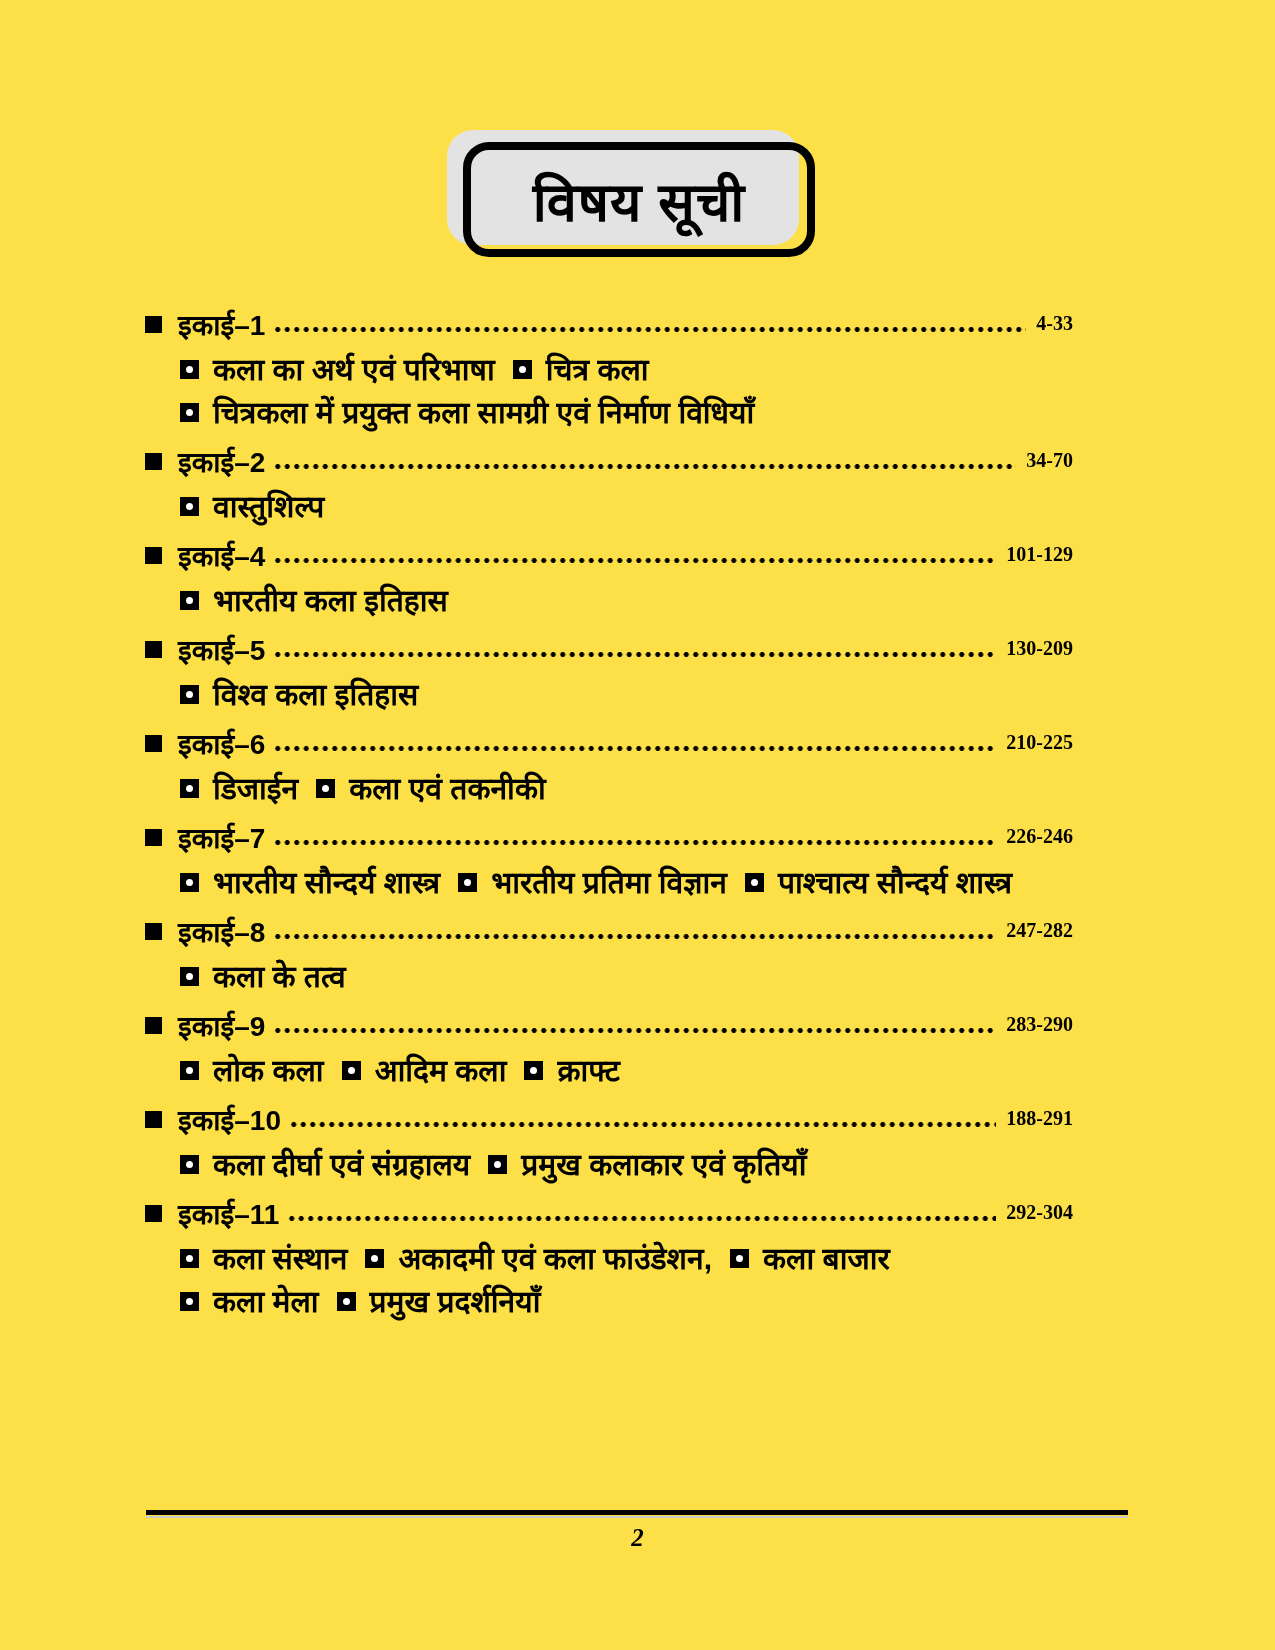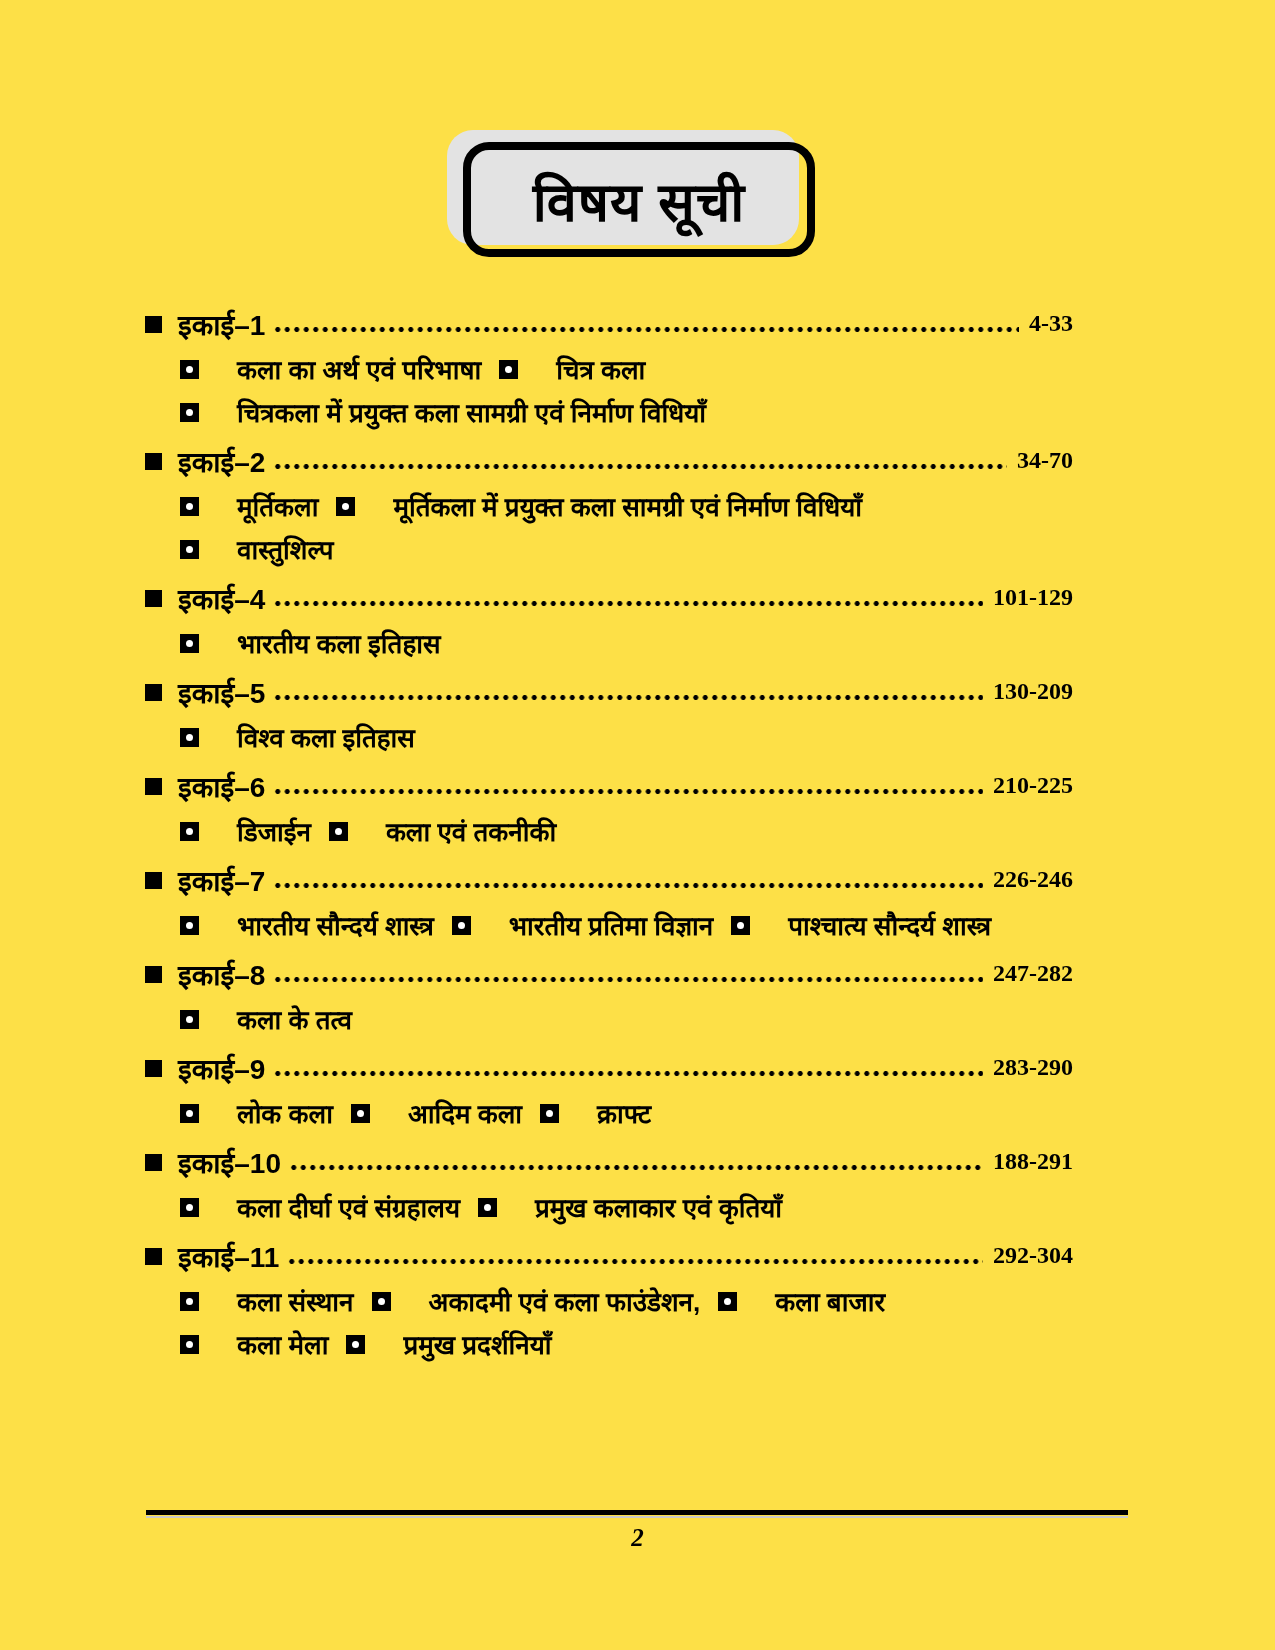--- a/index.html
+++ b/index.html
@@ -14,26 +14,26 @@
   .title-text{font-size:54px;font-weight:bold;letter-spacing:1px;}
   
   .toc{position:absolute;left:145px;top:296px;width:928px;}
   .unit{margin-top:4px;}
   .urow{display:flex;align-items:center;height:47px;}
   .bsq{width:17px;height:17px;background:#000;flex:0 0 17px;margin-right:16px;margin-top:2px;}
   .ulabel{font-size:28px;font-weight:bold;white-space:nowrap;}
   .leader{flex:1 1 auto;height:9px;align-self:center;margin:12px 10px 0 8px;
         background-image:radial-gradient(circle,#000 2.2px,rgba(0,0,0,0) 2.8px);
         background-size:9.5px 9px;background-repeat:repeat-x;background-position:0 0;}
-  .pages{font-family:"Liberation Serif",serif;font-size:24px;font-weight:bold;white-space:nowrap;}
+  .pages{font-family:"Liberation Serif",serif;font-size:20px;font-weight:bold;white-space:nowrap;}
   .srow{display:flex;align-items:center;height:43px;padding-left:35px;}
   .topic{display:flex;align-items:center;margin-right:18px;}
   .isq{width:19px;height:19px;background:#000;position:relative;flex:0 0 19px;margin-right:14px;margin-top:2px;}
   .isq::after{content:'';position:absolute;left:6px;top:6px;width:7px;height:7px;background:#fff;border-radius:50%;}
-  .ttext{font-size:26px;font-weight:bold;white-space:nowrap;margin-left:24px;}
+  .ttext{font-size:30px;font-weight:bold;white-space:nowrap;}
   
   .footer-rule{position:absolute;left:146px;top:1510px;width:982px;}
   .footer-rule .black{height:5px;background:#000;}
   .footer-rule .gray{height:2px;background:#c9c9c9;margin-top:1px;}
   .footer-page{position:absolute;left:0;top:1524px;width:1275px;text-align:center;
         font-family:"Liberation Serif",serif;font-size:25px;font-weight:bold;font-style:italic;}
 </style>
 </head>
 <body>
 
@@ -76,30 +76,20 @@
     <div class="unit">
       <div class="urow">
         <span class="bsq"></span>
         <span class="ulabel">इकाई–2</span>
         <span class="leader"></span>
         <span class="pages">34-70</span>
       </div>
       <div class="srow">
         <span class="topic">
             <span class="isq"></span>
-            <span class="ttext">मूर्तिकला</span>
-          </span>
-        <span class="topic">
-            <span class="isq"></span>
-            <span class="ttext">मूर्तिकला में प्रयुक्त कला सामग्री एवं निर्माण विधियाँ</span>
-          </span>
-      </div>
-      <div class="srow">
-        <span class="topic">
-            <span class="isq"></span>
             <span class="ttext">वास्तुशिल्प</span>
           </span>
       </div>
     </div>
 
 
     <div class="unit">
       <div class="urow">
         <span class="bsq"></span>
         <span class="ulabel">इकाई–4</span>

